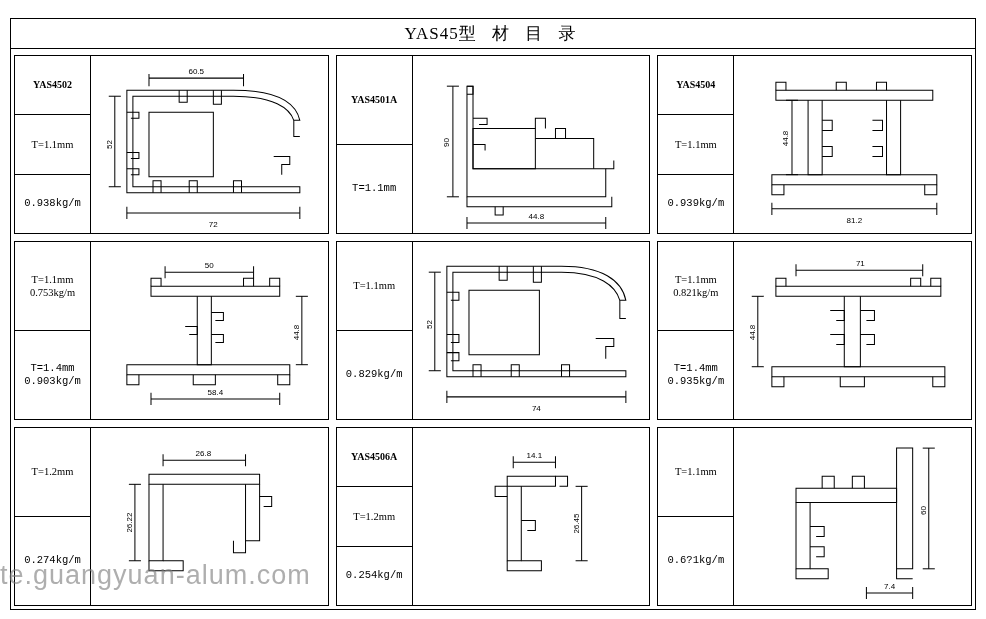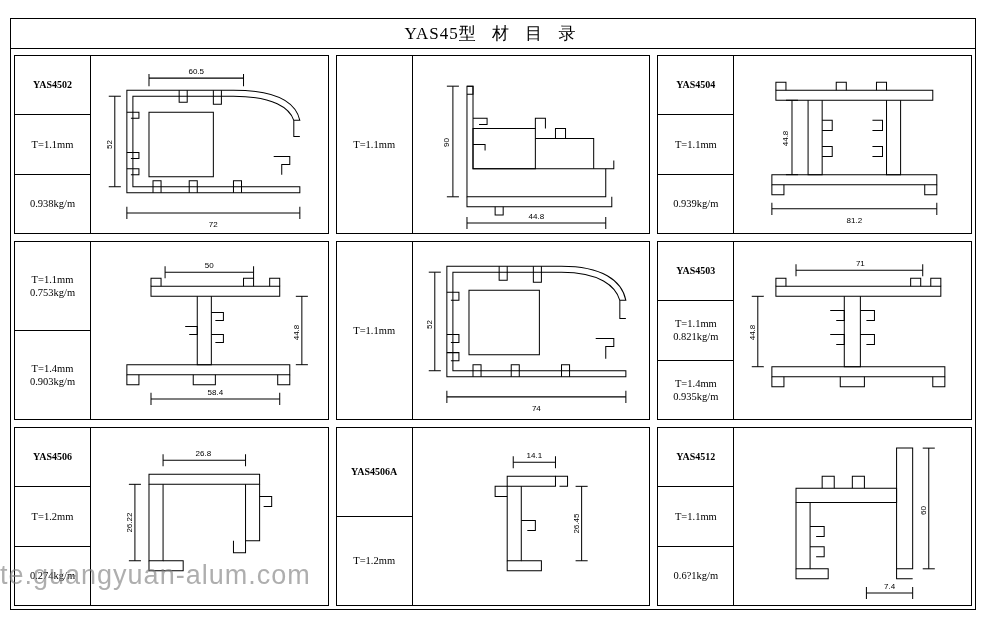--- a/index.html
+++ b/index.html
@@ -64,21 +64,21 @@
   .info-box {
     flex: 1 1 0;
     border-bottom: 1px solid #000;
     display: flex; flex-direction: column;
     align-items: center; justify-content: center;
     font-size: 10.5px;
     line-height: 1.25;
     color: #000;
     text-align: right;
   }
-  .info-box:last-child { border-bottom: none; }
+  .info-box:last-child { border-bottom: none; font-family: Liberation Mono, monospace; }
   .code-label { font-size: 10px; font-weight: bold; letter-spacing: 0px; }
   .draw-area {
     position: absolute;
     left: 76px; top: 0; right: 0; bottom: 0;
   }
   .draw-area svg { display: block; width: 100%; height: 100%; }
   .dim {
     font-family: "Liberation Sans", sans-serif;
     font-size: 8px;
     fill: #000;
@@ -159,20 +159,23 @@
           <text class="dim" x="103" y="18" text-anchor="middle">60.5</text>
           <text class="dim" x="19" y="88" text-anchor="middle" transform="rotate(-90 19 88)">52</text>
           <text class="dim" x="120" y="170" text-anchor="middle">72</text>
         </svg>
       </div>
     </div>
 
     <div class="cell">
       <div class="info-col">
         <div class="info-box">
+          <span class="code-label">YAS4501A</span>
+        </div>
+        <div class="info-box">
           <span>T=1.1mm</span>
         </div>
       </div>
       <div class="draw-area">
         <svg viewBox="0 0 232 176" preserveAspectRatio="xMidYMid meet">
           <g fill="none" stroke="#000" stroke-width="1">
 
             <path d="M52 30 L52 140 L190 140 L190 112 L58 112 L58 30 Z"></path>
 
             <path d="M52 30 L58 30 L58 38 L52 38"></path>
@@ -299,20 +302,23 @@
           <text class="dim" x="122" y="152" text-anchor="middle">58.4</text>
         </svg>
       </div>
     </div>
 
     <div class="cell">
       <div class="info-col">
         <div class="info-box">
           <span>T=1.1mm</span>
         </div>
+        <div class="info-box">
+          <span>0.829kg/m</span>
+        </div>
       </div>
       <div class="draw-area">
         <svg viewBox="0 0 232 176" preserveAspectRatio="xMidYMid meet">
           <g fill="none" stroke="#000" stroke-width="1">
 
             <path d="M38 30 L146 30 C184 30 200 44 204 58 L210 58 C206 38 186 24 146 24 L32 24 L32 134 L210 134 L210 128 L38 128 Z"></path>
 
             <path d="M54 112 L54 48 L124 48 L124 112 Z"></path>
 
             <path d="M32 50 L44 50 L44 58 L36 58"></path>
@@ -338,23 +344,20 @@
           </g>
           <text class="dim" x="17" y="82" text-anchor="middle" transform="rotate(-90 17 82)">52</text>
           <text class="dim" x="121" y="168" text-anchor="middle">74</text>
         </svg>
       </div>
     </div>
 
     <div class="cell">
       <div class="info-col">
         <div class="info-box">
-          <span class="code-label">YAS4503</span>
-        </div>
-        <div class="info-box">
           <span>T=1.1mm</span>
           <span>0.821kg/m</span>
         </div>
         <div class="info-box">
           <span>T=1.4mm</span>
           <span>0.935kg/m</span>
         </div>
       </div>
       <div class="draw-area">
         <svg viewBox="0 0 232 176" preserveAspectRatio="xMidYMid meet">
@@ -388,23 +391,20 @@
           </g>
           <text class="dim" x="124" y="24" text-anchor="middle">71</text>
           <text class="dim" x="19" y="90" text-anchor="middle" transform="rotate(-90 19 90)">44.8</text>
         </svg>
       </div>
     </div>
 
     <div class="cell">
       <div class="info-col">
         <div class="info-box">
-          <span class="code-label">YAS4506</span>
-        </div>
-        <div class="info-box">
           <span>T=1.2mm</span>
         </div>
         <div class="info-box">
           <span>0.274kg/m</span>
         </div>
       </div>
       <div class="draw-area">
         <svg viewBox="0 0 232 176" preserveAspectRatio="xMidYMid meet">
           <g fill="none" stroke="#000" stroke-width="1">
 
@@ -433,20 +433,23 @@
     </div>
 
     <div class="cell">
       <div class="info-col">
         <div class="info-box">
           <span class="code-label">YAS4506A</span>
         </div>
         <div class="info-box">
           <span>T=1.2mm</span>
         </div>
+        <div class="info-box">
+          <span>0.254kg/m</span>
+        </div>
       </div>
       <div class="draw-area">
         <svg viewBox="0 0 232 176" preserveAspectRatio="xMidYMid meet">
           <g fill="none" stroke="#000" stroke-width="1">
 
             <path d="M92 48 L140 48 L140 58 L92 58 Z"></path>
 
             <path d="M92 58 L92 132 L106 132 L106 58"></path>
 
             <path d="M92 58 L80 58 L80 68 L92 68"></path>
@@ -465,23 +468,20 @@
           </g>
           <text class="dim" x="119" y="30" text-anchor="middle">14.1</text>
           <text class="dim" x="163" y="95" text-anchor="middle" transform="rotate(-90 163 95)">26.45</text>
         </svg>
       </div>
     </div>
 
     <div class="cell">
       <div class="info-col">
         <div class="info-box">
-          <span class="code-label">YAS4512</span>
-        </div>
-        <div class="info-box">
           <span>T=1.1mm</span>
         </div>
         <div class="info-box">
           <span>0.6?1kg/m</span>
         </div>
       </div>
       <div class="draw-area">
         <svg viewBox="0 0 232 176" preserveAspectRatio="xMidYMid meet">
           <g fill="none" stroke="#000" stroke-width="1">
 

